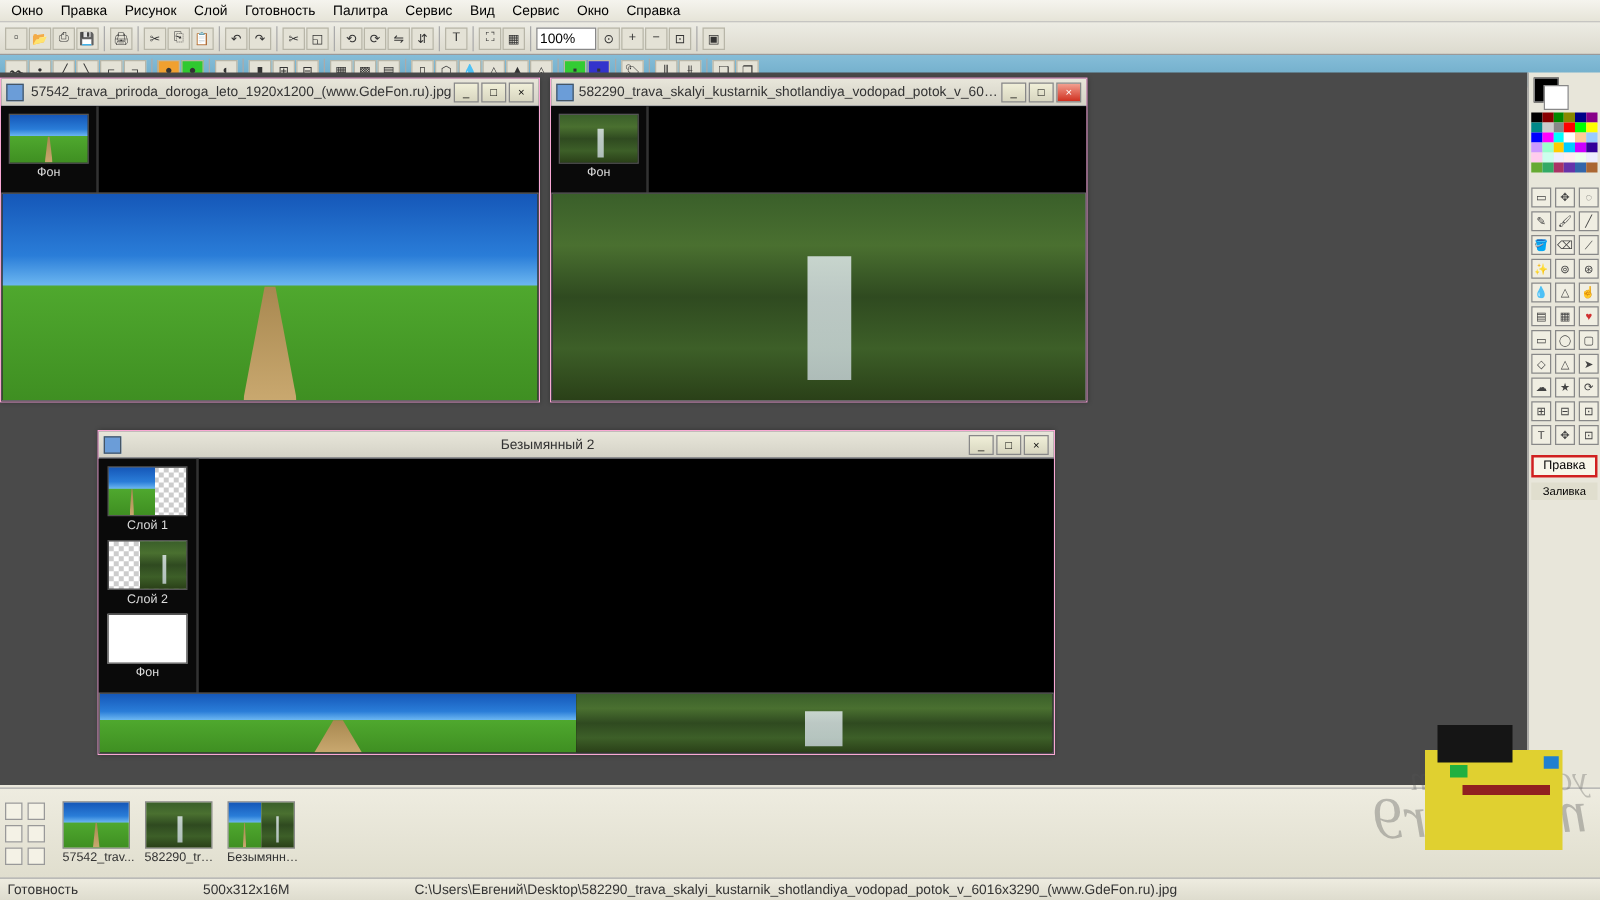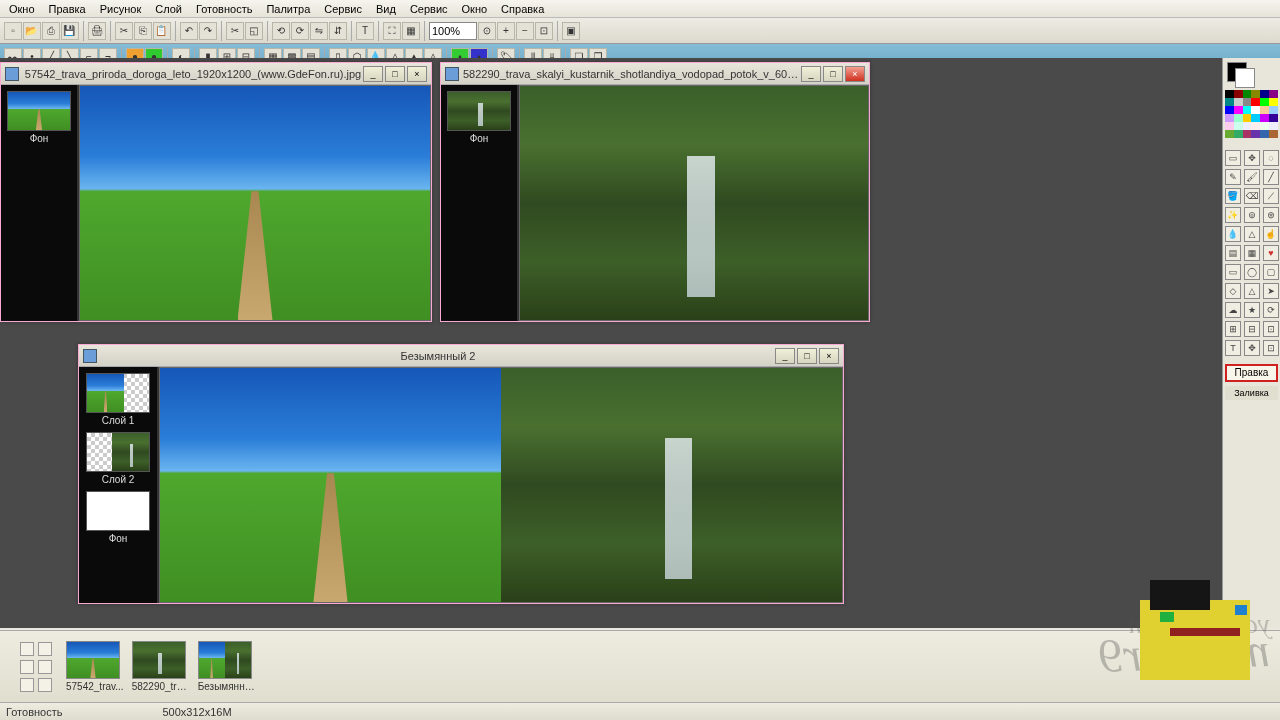--- a/index.html
+++ b/index.html
@@ -11,21 +11,21 @@
 .toolbar .sep { width: 1px; height: 20px; background: #aaa; margin: 0 3px; }
 .toolbar input.zoom { width: 48px; height: 18px; border: 1px solid #888; font-size: 11px; padding: 0 2px; background: #fff; }
 .workspace { position: absolute; top: 58px; left: 0; right: 58px; bottom: 92px; background: #4a4a4a; }
 .docwin { position: absolute; background: #0f172a; border: 1px solid #f9a8d4; box-shadow: 0 0 4px rgba(0,0,0,.3); }
 .docwin .titlebar { height: 22px; background: linear-gradient(#e8e6da,#d4d2c6); display: flex; align-items: center; padding: 0 4px; border-bottom: 1px solid #aaa; }
 .docwin .titlebar .ico { width: 14px; height: 14px; background: #6b9dd8; margin-right: 4px; border: 1px solid #456; }
 .docwin .titlebar .ttl { flex: 1; text-align: center; color: #333; overflow: hidden; white-space: nowrap; text-overflow: ellipsis; }
 .docwin .titlebar .wbtns { display: flex; gap: 2px; }
 .docwin .titlebar .wb { width: 20px; height: 16px; background: linear-gradient(#f0efd8,#d8d6c0); border: 1px solid #888; font-size: 9px; display: flex; align-items: center; justify-content: center; cursor: pointer; }
 .docwin .titlebar .wb.close { background: linear-gradient(#f2a090,#d03020); color: #fff; }
-.docwin .body { display: flex; height: calc(100% - 22px); background: #000; }
+.docwin .body { display: flex; height: calc(100% - 22px); background: #000; flex-direction: column; }
 .layerp { width: 78px; background: #0a0a0a; border-right: 2px solid #333; padding: 4px 2px; }
 .layerp.wide { width: 80px; }
 .layerp .lthumb { width: 64px; height: 40px; margin: 2px auto 2px; border: 1px solid #555; background: #222; display: block; }
 .layerp .lname { text-align: center; color: #ddd; font-size: 10px; margin-bottom: 6px; }
 .canvas { flex: 1; border: 1px solid #666; position: relative; overflow: hidden; }
 
 .scene-road { background: linear-gradient(to bottom, #1557b8 0%, #2a7dd8 30%, #6ab5f0 44%, #4fa82e 45%, #3f8f22 100%); position: relative; width:100%; height:100%; }
 .scene-road::after { content:""; position:absolute; bottom:0; left:45%; width:10%; height:55%; background: linear-gradient(to top,#c9a86f,#a88850); clip-path: polygon(0 100%, 100% 100%, 60% 0, 40% 0); }
 .scene-fall { background: linear-gradient(to bottom, #3a5f2a 0%, #4a7030 25%, #2f4a20 50%, #3d5f28 75%, #2a4018 100%); position:relative; width:100%; height:100%; }
 .scene-fall::after { content:""; position:absolute; top:30%; left:48%; width:8%; height:60%; background: linear-gradient(#e8f0f5,#cdd8df); opacity:.8; }
@@ -33,21 +33,21 @@
 .scene-combo > div { flex:1; }
 .sidepanel { position: absolute; top: 58px; right: 0; width: 58px; bottom: 92px; background: #e8e6da; border-left: 1px solid #999; display: flex; flex-direction: column; }
 .palette { height: 88px; padding: 2px; }
 .palette .fgbg { height: 28px; position: relative; margin-bottom: 2px; }
 .palette .swatches { display: grid; grid-template-columns: repeat(6,1fr); gap: 0; }
 .palette .sw { height: 8px; border: none; }
 .tools { padding: 4px 2px; display: grid; grid-template-columns: repeat(3,1fr); gap: 3px; }
 .tools .tool { width: 16px; height: 16px; border: 1px solid #888; background: #f0eee2; cursor: pointer; display:flex;align-items:center;justify-content:center;font-size:9px;color:#444; }
 .border-btn { margin: 4px 2px; height: 18px; border: 2px solid #d02020; background:#f8f6ea; text-align:center; line-height:14px; font-size:10px; cursor:pointer; }
 .fill-btn { margin: 0 2px; height: 14px; background:#e0dece; text-align:center; font-size:9px; line-height:14px; }
-.thumbbar { position: absolute; left: 0; right: 0; bottom: 18px; height: 72px; background: linear-gradient(#eeece0,#e0dece); border-top: 1px solid #aaa; display: flex; align-items: center; padding: 20px; gap: 8px; }
+.thumbbar { position: absolute; left: 0; right: 0; bottom: 18px; height: 72px; background: linear-gradient(#eeece0,#e0dece); border-top: 1px solid #aaa; display: flex; align-items: center; padding: 4px; gap: 8px; }
 .thumbbar .tbicons { display: grid; grid-template-columns: repeat(2,14px); gap: 4px; margin-right: 6px; }
 .thumbbar .tbicons .ti { width:14px;height:14px;border:1px solid #999;background:#f4f2e6; }
 .thumbbar .doc { text-align: center; cursor:pointer; }
 .thumbbar .doc .th { width: 54px; height: 38px; border: 1px solid #888; margin-bottom: 2px; }
 .thumbbar .doc .nm { font-size: 10px; color: #333; max-width:58px; overflow:hidden; white-space:nowrap; text-overflow:ellipsis; }
 .statusbar { position: absolute; left: 0; right: 0; bottom: 0; height: 18px; background: linear-gradient(#eeece0,#dedcce); border-top: 1px solid #aaa; display: flex; align-items: center; font-size: 10px; color: #333; padding: 0 6px; gap: 40px; }
 .statusbar span:nth-child(2){ margin-left: 60px; }
 .statusbar span:nth-child(3){ margin-left: 60px; }
 .watermark { position:absolute; right:10px; bottom:40px; font-size:48px; font-style:italic; color:#555; opacity:.35; transform: scaleX(-1) skewY(2deg); pointer-events:none; font-family: 'Comic Sans MS', cursive; }
 .watermark2 { position:absolute; right:10px; bottom:80px; font-size:28px; font-style:italic; color:#555; opacity:.3; transform: scaleX(-1); pointer-events:none; font-family: 'Comic Sans MS', cursive; }
@@ -342,20 +342,21 @@
           <div class="scene-fall"></div>
         </div>
       </div>
     <div class="nm">Безымянный...</div>
   </div>
 </div>
 
 <div class="statusbar">
   <span>Готовность</span>
   <span>500x312x16M</span>
+  <span>C:\Users\Евгений\Desktop\582290_trava_skalyi_kustarnik_shotlandiya_vodopad_potok_v_6016x3290_(www.GdeFon.ru).jpg</span>
 </div>
 
 <div class="watermark2">youtube.com</div>
 <div class="watermark">madkor9</div>
 <div class="pixelart">
   <div style="left:60px;top:30px;width:110px;height:80px;background:#e0d030;"></div>
   <div style="left:70px;top:10px;width:60px;height:30px;background:#151515;"></div>
   <div style="left:80px;top:42px;width:14px;height:10px;background:#20b040;"></div>
   <div style="left:155px;top:35px;width:12px;height:10px;background:#2080d0;"></div>
   <div style="left:90px;top:58px;width:70px;height:8px;background:#902020;"></div>

